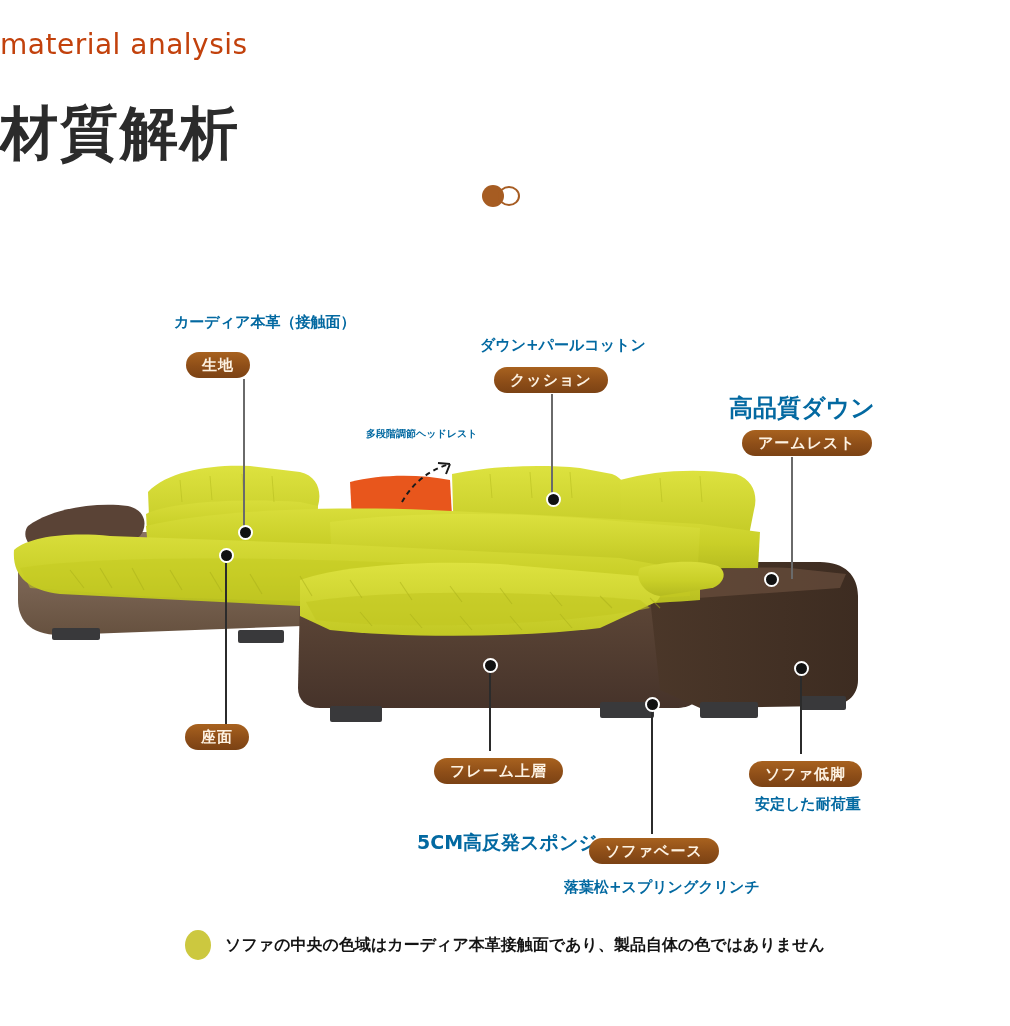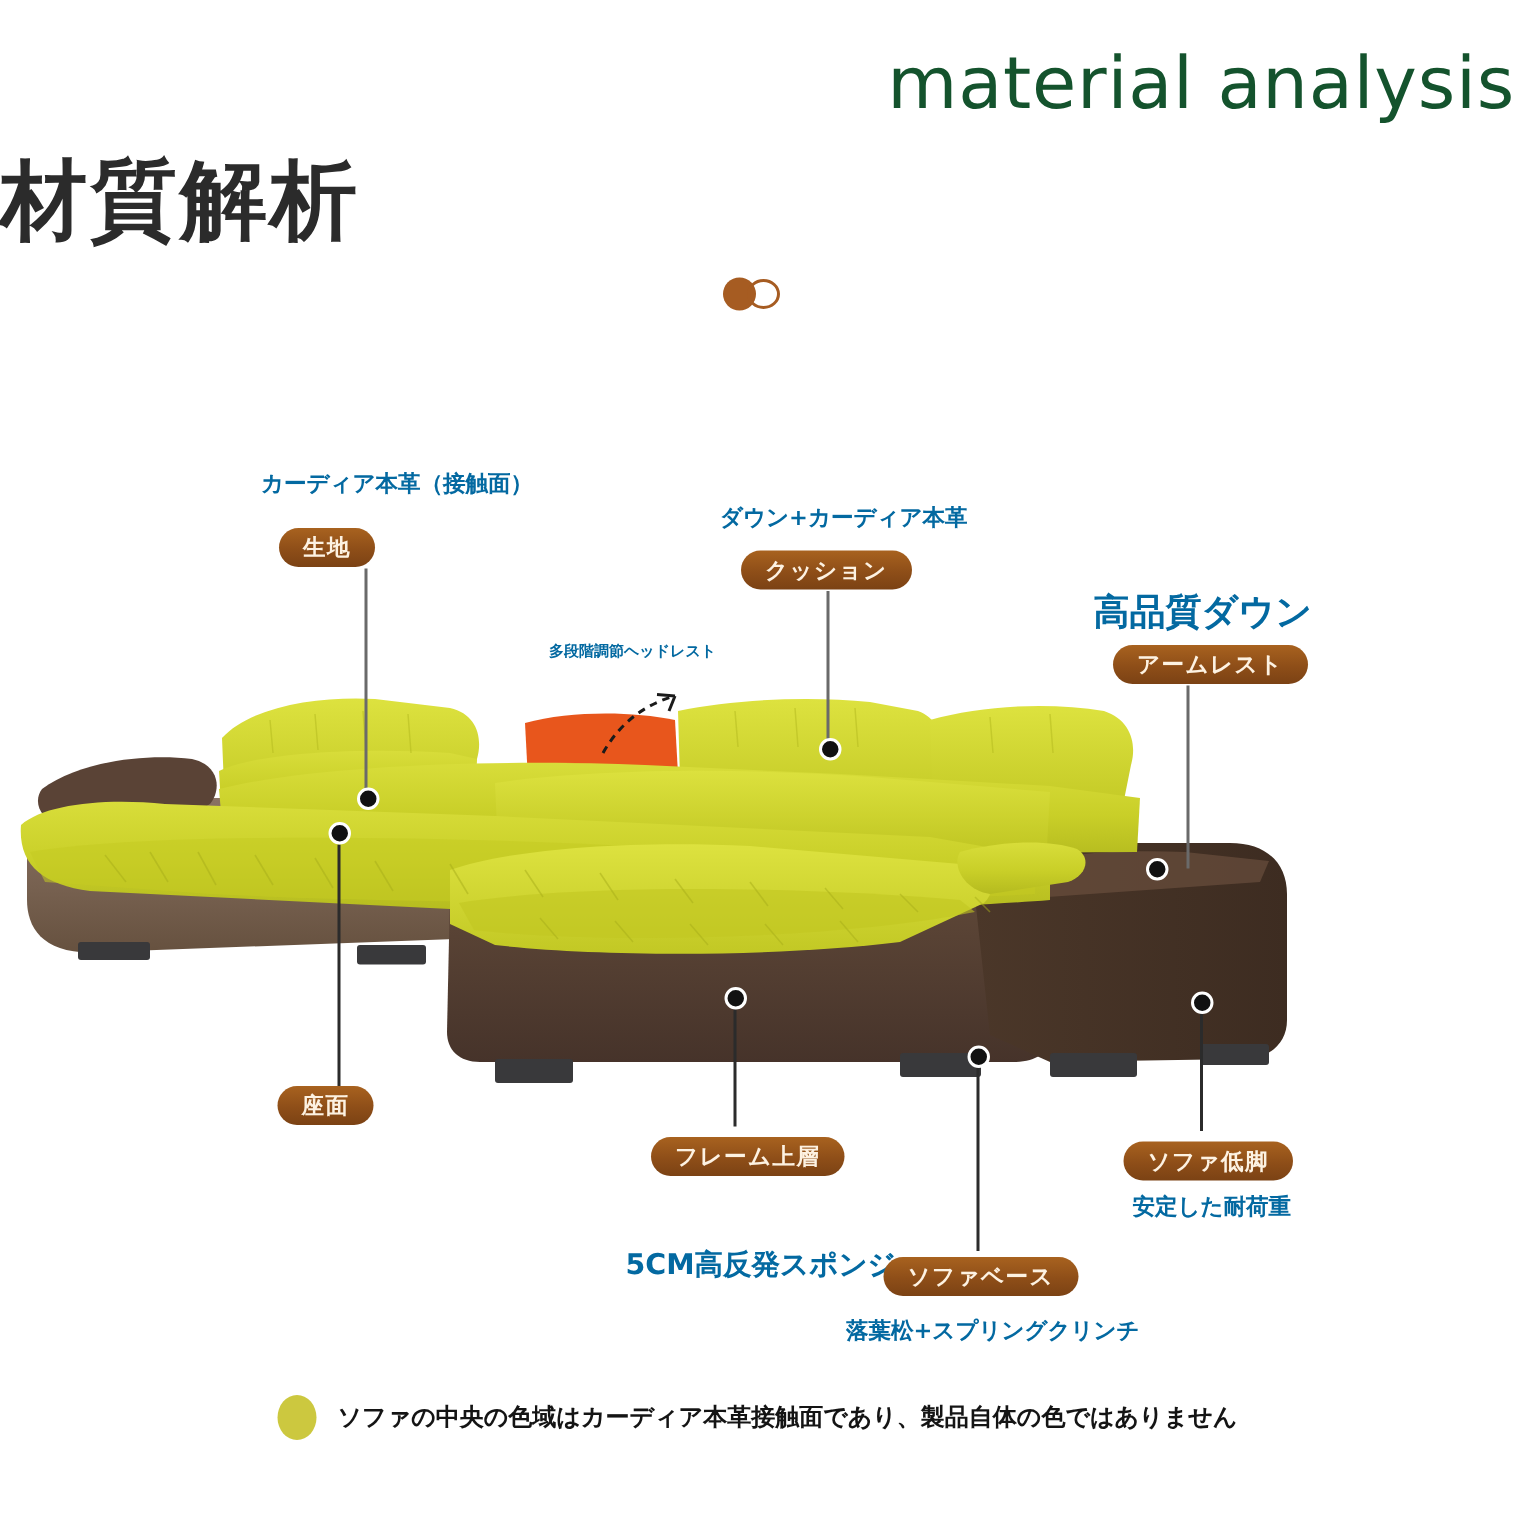--- a/index.html
+++ b/index.html
@@ -8,23 +8,23 @@
     background:#ffffff;
     font-family:"Liberation Sans","DejaVu Sans",sans-serif;
     overflow:hidden;
     position:relative;
   }
   .stage{position:relative;width:1010px;height:1026px;}
 
   
   .hdr-en{
     position:absolute;left:0;top:28px;width:1010px;
-    text-align:right;
-    font-size:48px;font-weight:400;letter-spacing:.5px;
-    color:#14532d;
+    text-align:left;
+    font-size:28px;font-weight:400;letter-spacing:.5px;
+    color:#c2410c;
     font-family:"DejaVu Sans","Liberation Sans",sans-serif;
   }
   .hdr-jp{
     position:absolute;left:0;top:95px;width:1010px;
     text-align:left;
     font-size:58px;font-weight:bold;letter-spacing:2px;
     color:#2b2b2b;
     font-family:"DejaVu Sans","Liberation Sans",sans-serif;
   }
   .hdr-orn{
@@ -218,21 +218,21 @@
       <div class="wm-cn">渝欣家具</div>
       <div class="wm-en">YUXINJIAJU</div>
     </div>
   </div>
 
   <div class="cap" style="left:174px;top:313px;">カーディア本革（接触面）</div>
   <div class="pill" style="left:186px;top:352px;">生地</div>
   <div class="lead v thin" style="left:243px;top:379px;height:153px;"></div>
   <div class="dot" style="left:238px;top:525px;"></div>
 
-  <div class="cap" style="left:480px;top:336px;">ダウン+カーディア本革</div>
+  <div class="cap" style="left:480px;top:336px;">ダウン+パールコットン</div>
   <div class="pill" style="left:494px;top:367px;text-align:right;">クッション</div>
   <div class="lead v thin" style="left:551px;top:394px;height:105px;"></div>
   <div class="dot" style="left:546px;top:492px;"></div>
 
   <div class="cap big" style="left:729px;top:392px;">高品質ダウン</div>
   <div class="pill" style="left:742px;top:430px;">アームレスト</div>
   <div class="lead v thin" style="left:791px;top:457px;height:122px;"></div>
   <div class="dot" style="left:764px;top:572px;"></div>
 
   <div class="cap red" style="left:366px;top:427px;">多段階調節ヘッドレスト</div>

